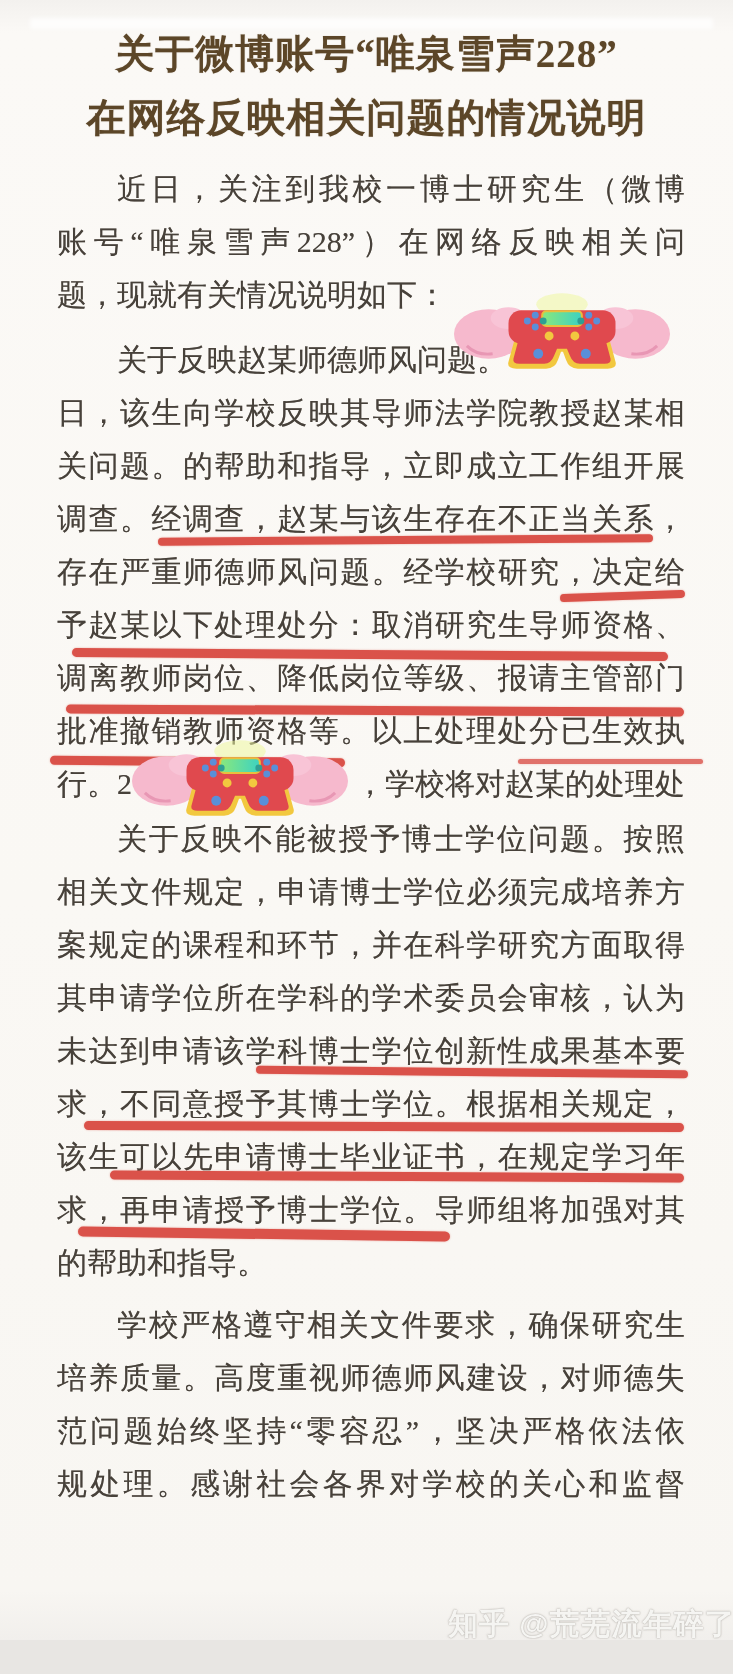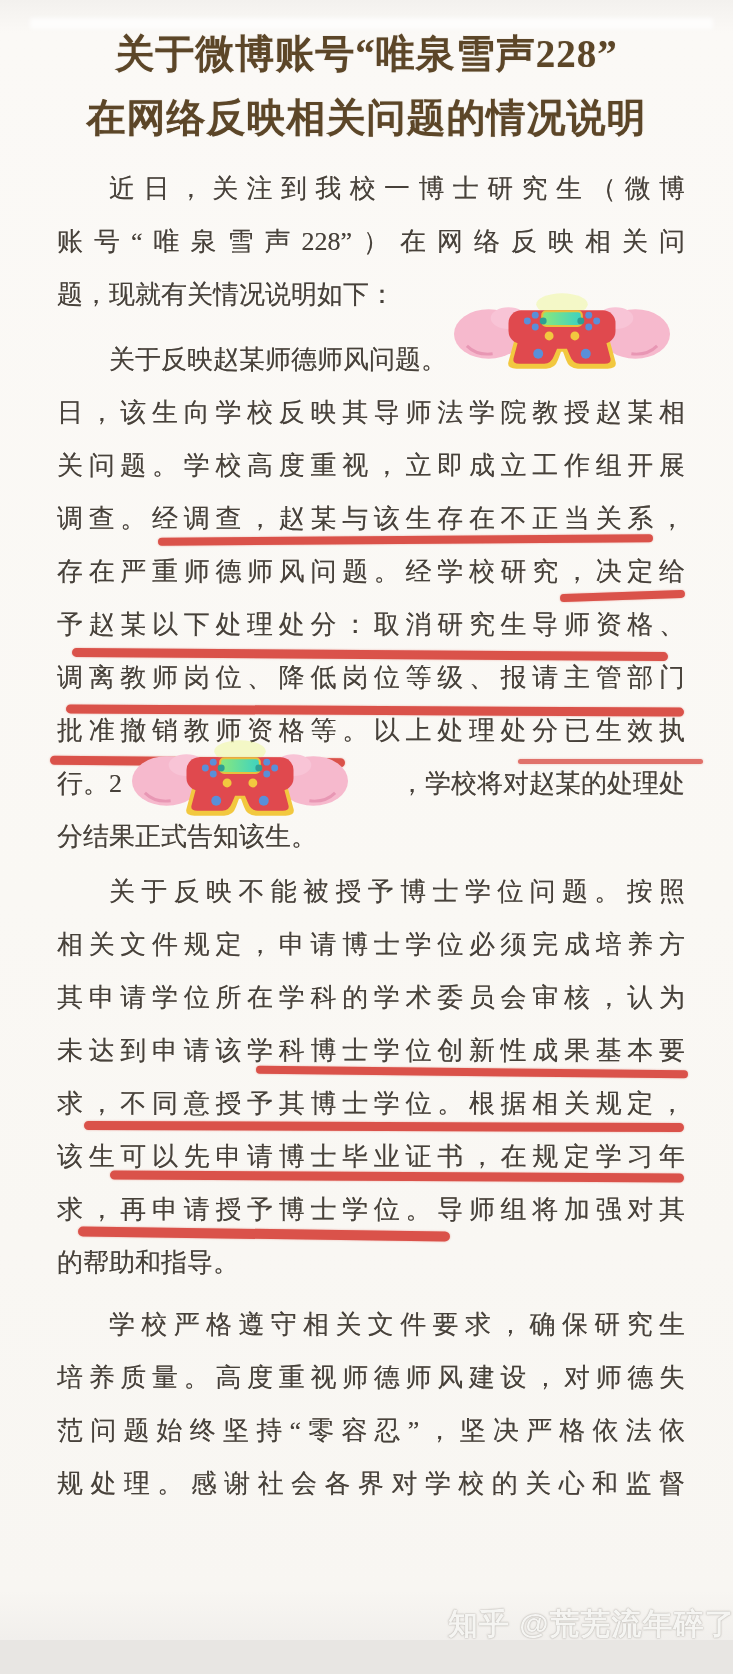--- a/index.html
+++ b/index.html
@@ -21,21 +21,21 @@
     font-weight:700;
     font-size:39px;
     line-height:64px;
     letter-spacing:1px;
     text-shadow:0 0 1px rgba(92,70,40,0.35);
   }
   .body{
     position:relative;
     margin-top:12px;
     padding:0 48px 0 57px;
-    font-size:26px;
+    font-size:30px;
     font-weight:500;
     text-shadow:0 0 0.5px rgba(71,65,58,0.5);
   }
   .line{
     height:53px;
     line-height:53px;
     text-align:justify;
     text-align-last:justify;
     white-space:nowrap;
   }
@@ -79,33 +79,33 @@
     <div>关于微博账号“唯泉雪声228”</div>
     <div>在网络反映相关问题的情况说明</div>
   </div>
 
   <div class="body">
     <div class="line ind">近日，关注到我校一博士研究生（微博</div>
     <div class="line">账号“唯泉雪声228”）在网络反映相关问</div>
     <div class="line end">题，现就有关情况说明如下：</div>
     <div class="line ind end pgap1">关于反映赵某师德师风问题。</div>
     <div class="line">日，该生向学校反映其导师法学院教授赵某相</div>
-    <div class="line">关问题。学校高度重视，立即成立工作组开展</div>
+    <div class="line">关问题。的帮助和指导，立即成立工作组开展</div>
     <div class="line">调查。经调查，赵某与该生存在不正当关系，</div>
     <div class="line">存在严重师德师风问题。经学校研究，决定给</div>
     <div class="line">予赵某以下处理处分：取消研究生导师资格、</div>
     <div class="line">调离教师岗位、降低岗位等级、报请主管部门</div>
     <div class="line">批准撤销教师资格等。以上处理处分已生效执</div>
     <div class="line l-split">
       <span class="seg">行。2</span>
       <span class="seg">，学校将对赵某的处理处</span>
     </div>
-    <div class="line end">分结果正式告知该生。</div>
     <div class="line ind pgap2">关于反映不能被授予博士学位问题。按照</div>
     <div class="line">相关文件规定，申请博士学位必须完成培养方</div>
+    <div class="line">案规定的课程和环节，并在科学研究方面取得</div>
     <div class="line">其申请学位所在学科的学术委员会审核，认为</div>
     <div class="line">未达到申请该学科博士学位创新性成果基本要</div>
     <div class="line">求，不同意授予其博士学位。根据相关规定，</div>
     <div class="line">该生可以先申请博士毕业证书，在规定学习年</div>
     <div class="line">求，再申请授予博士学位。导师组将加强对其</div>
     <div class="line end">的帮助和指导。</div>
     <div class="line ind pgap3">学校严格遵守相关文件要求，确保研究生</div>
     <div class="line">培养质量。高度重视师德师风建设，对师德失</div>
     <div class="line">范问题始终坚持“零容忍”，坚决严格依法依</div>
     <div class="line">规处理。感谢社会各界对学校的关心和监督</div>

